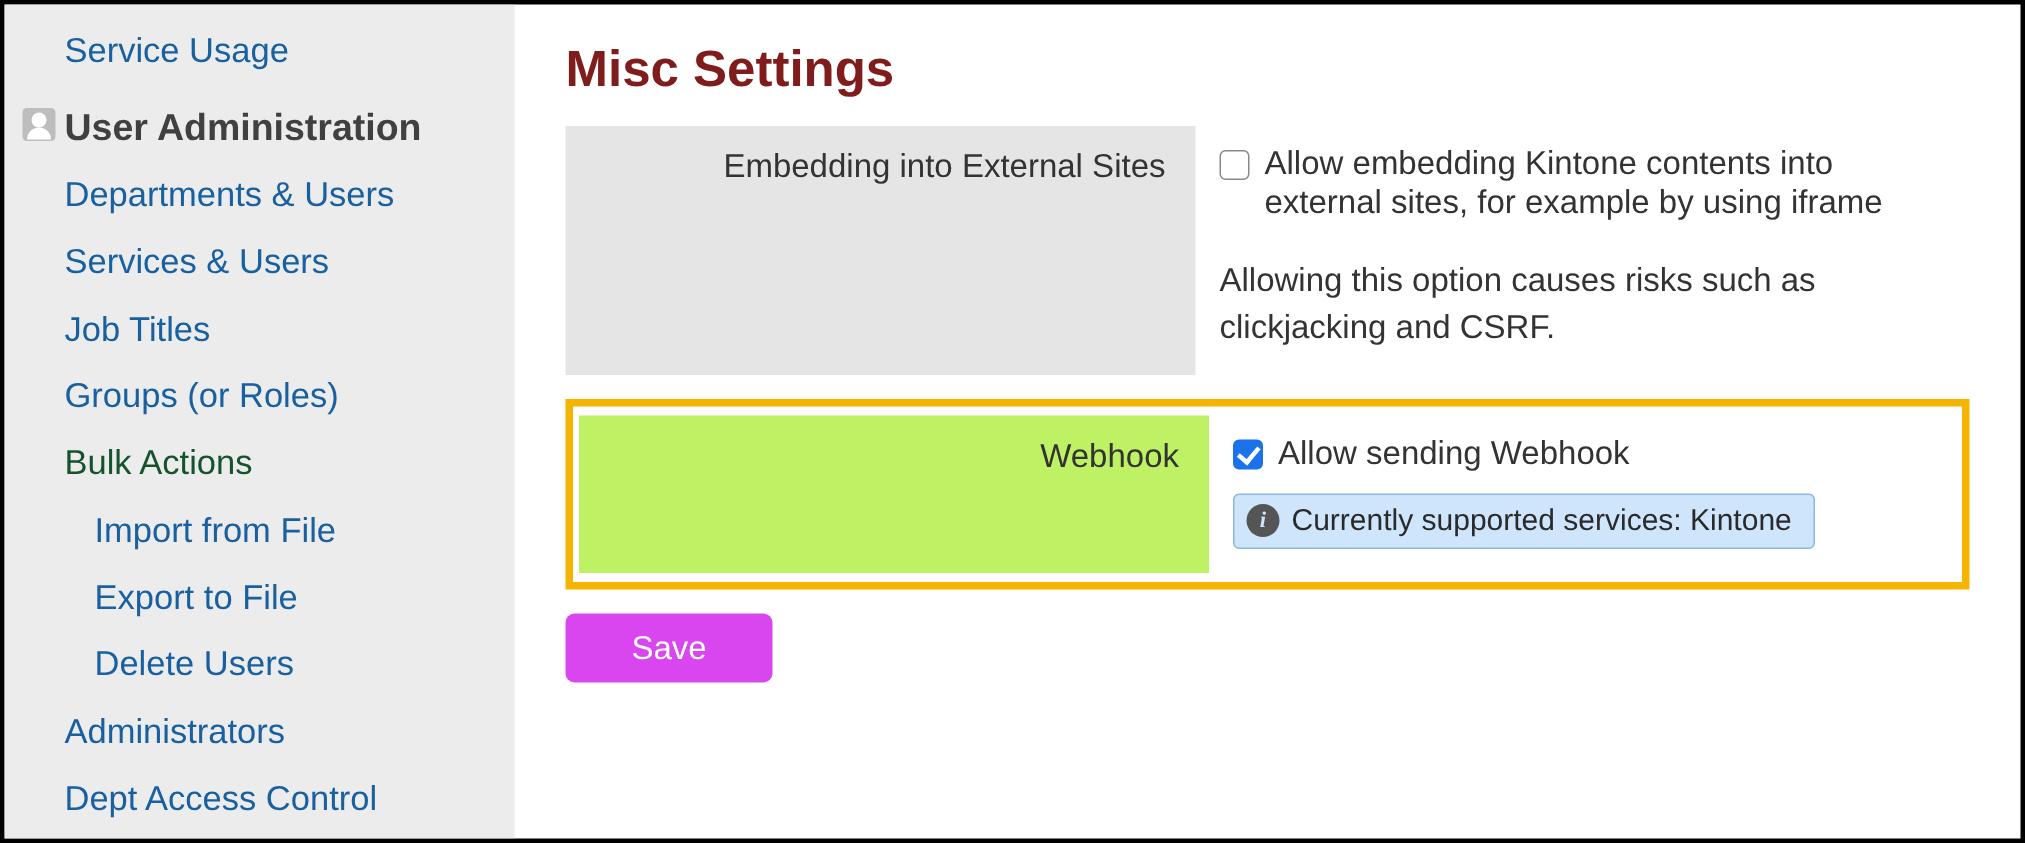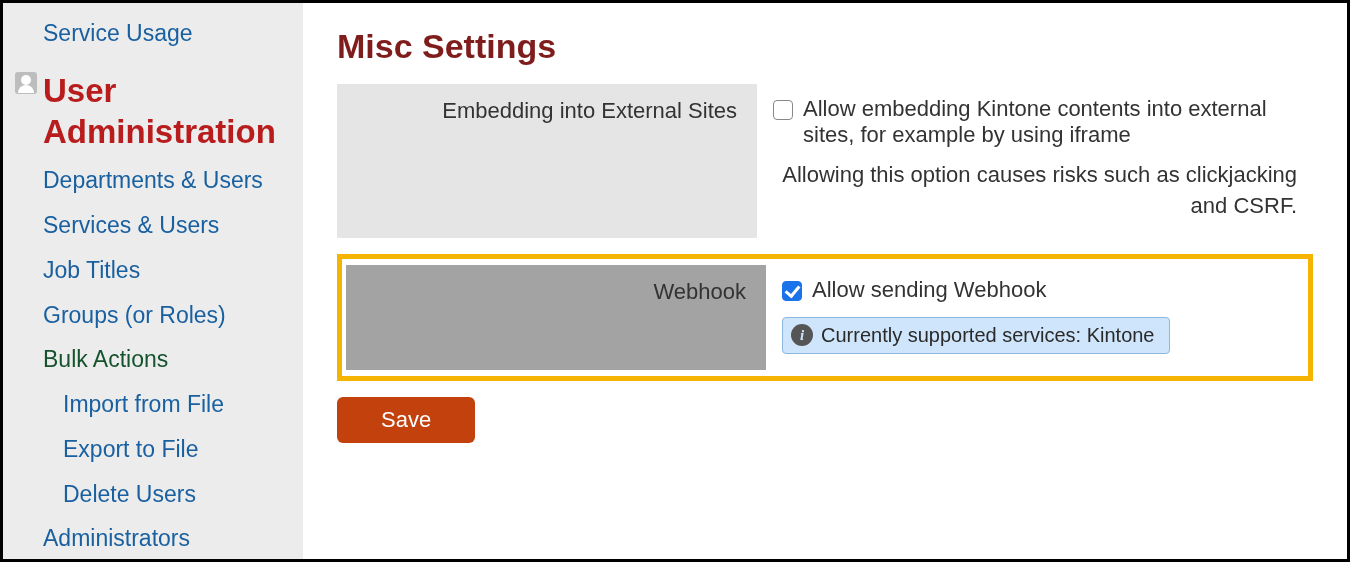--- a/index.html
+++ b/index.html
@@ -1,38 +1,38 @@
 <!DOCTYPE html>
 <html><head>
 <meta charset="utf-8">
 <style>
   * { box-sizing: border-box; margin: 0; padding: 0; }
   html, body { width: 1350px; height: 562px; font-family: "Helvetica Neue", Arial, sans-serif; }
   body { border: 3px solid #000; display: flex; background: #fff; }
 
   
   .sidebar {
-    width: 300px;
+    width: 340px;
     background: #ececec;
     padding: 8px 0 0 0;
     font-size: 23px;
     line-height: 1.25;
   }
   .sidebar a, .sidebar span { display: block; text-decoration: none; }
   .nav-link {
     color: #1960a0;
     padding: 8px 0 8px 40px;
     cursor: pointer;
   }
   .nav-header {
-    color: #b91c1c;
+    color: #404040;
     font-weight: 600;
     padding: 14px 0 6px 40px;
     position: relative;
-    font-size: 33px;
+    font-size: 25px;
   }
   .nav-header .user-icon {
     position: absolute;
     left: 12px;
     top: 16px;
     width: 22px; height: 22px;
     background: #bdbdbd;
     border-radius: 3px;
   }
   .nav-header .user-icon::before {
@@ -111,23 +111,22 @@
   .chk.checked::after {
     content: "";
     position: absolute;
     left: 5px; top: 1px;
     width: 6px; height: 11px;
     border: solid #fff;
     border-width: 0 3px 3px 0;
     transform: rotate(40deg);
   }
   .hint {
-    margin-top: 12px;
+    margin-top: 24px;
     line-height: 1.4;
-    text-align: right;
   }
   .info-pill {
     margin-top: 14px;
     display: inline-flex;
     align-items: center;
     gap: 8px;
     background: #cfe5fb;
     border: 1px solid #8cb7de;
     border-radius: 4px;
     padding: 6px 14px 6px 8px;
@@ -147,25 +146,25 @@
     font-weight: bold;
     font-size: 15px;
   }
 
   .highlight-box {
     border: 5px solid #f5b400;
     padding: 6px 4px 6px 4px;
     margin-bottom: 12px;
   }
   .highlight-box .form-row { margin-bottom: 0; }
-  .highlight-box .form-label-cell { background: #a3a3a3; }
+  .highlight-box .form-label-cell { background: #bef264; }
 
   .save-btn {
     display: inline-block;
-    background: #c2410c;
+    background: #d946ef;
     color: #fff;
     font-size: 22px;
     padding: 10px 44px;
     border: none;
     border-radius: 6px;
     cursor: pointer;
     margin-top: 4px;
   }
 </style>
 </head>

